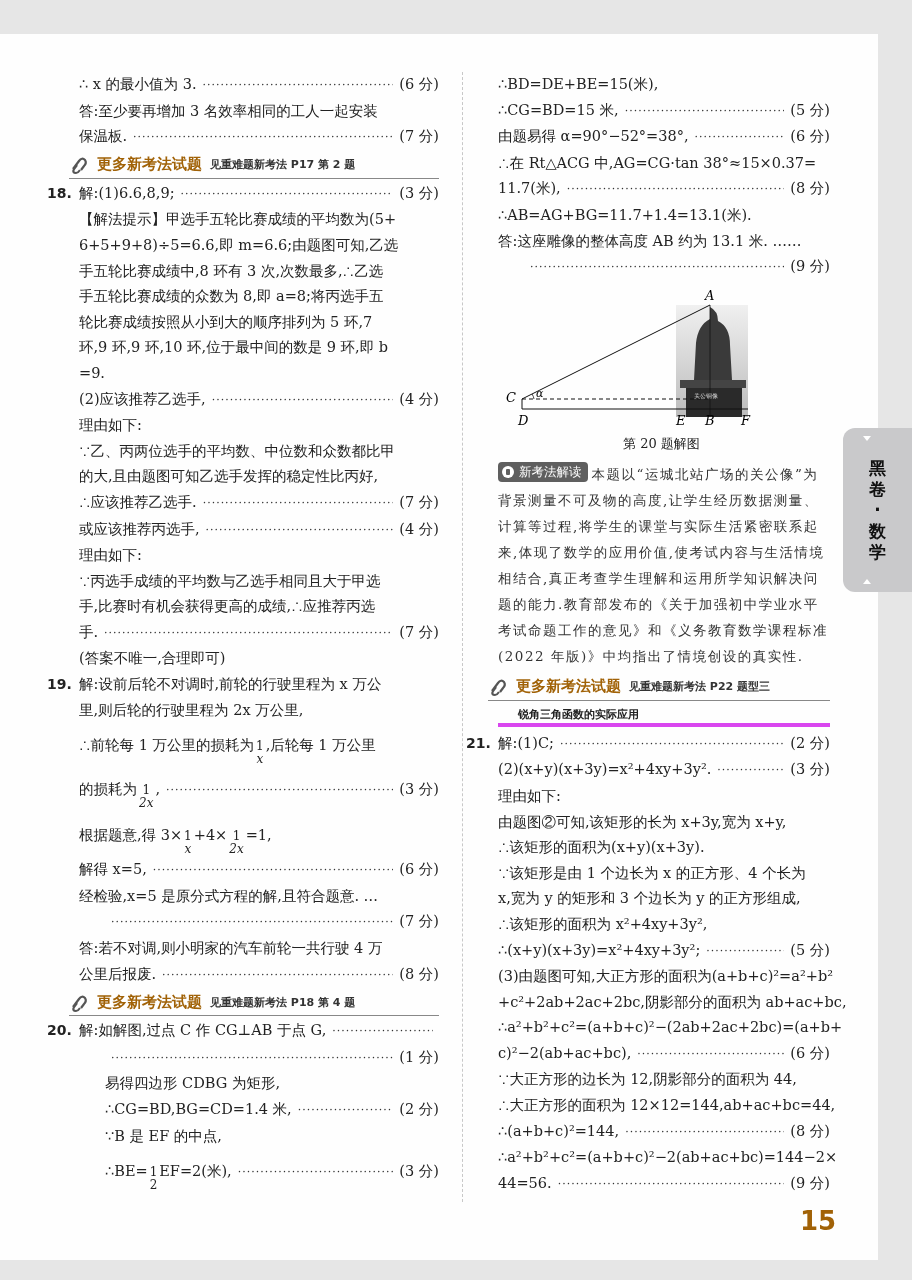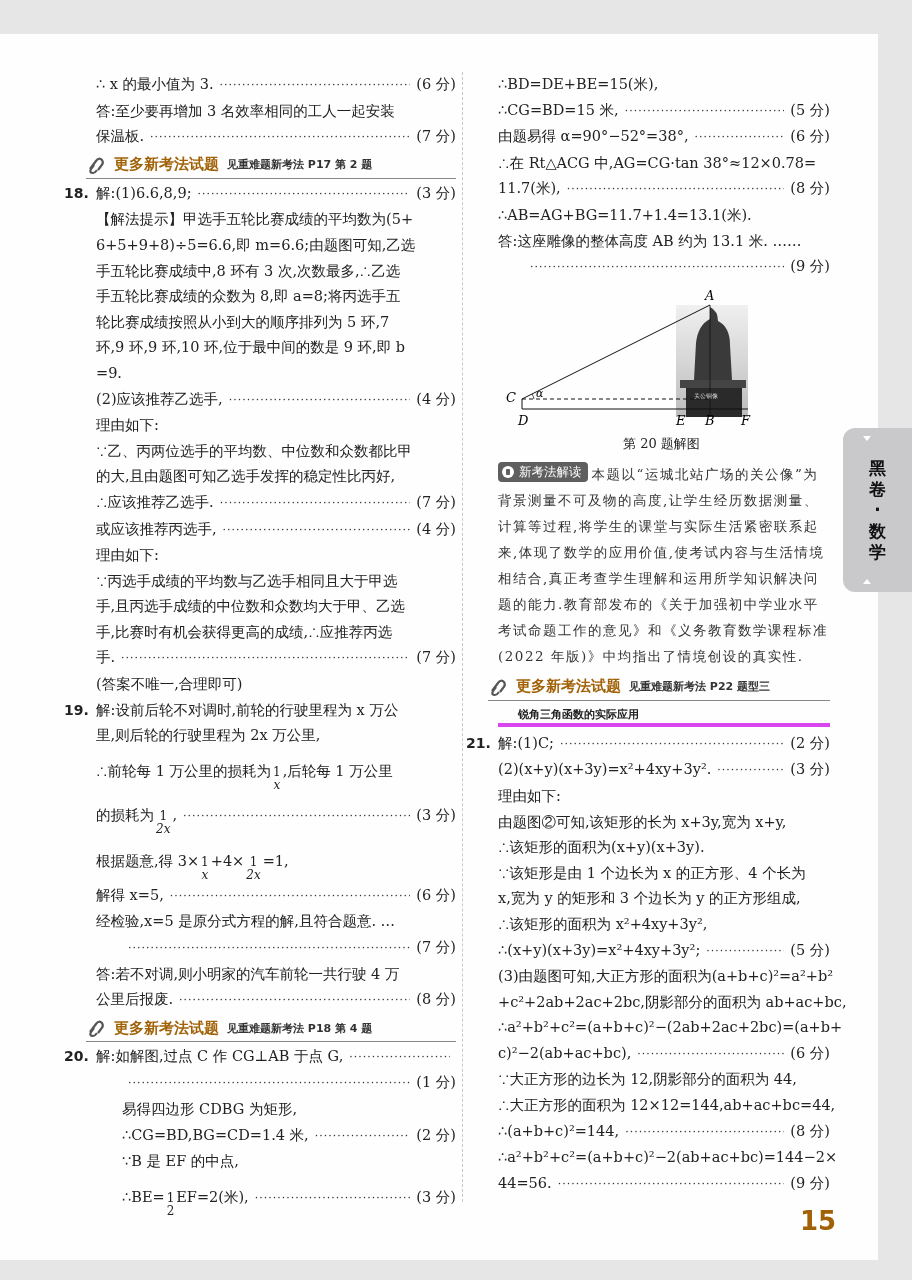--- a/index.html
+++ b/index.html
@@ -7,21 +7,21 @@
   body { position: relative; font-family: "DejaVu Serif", "Liberation Serif", serif; color: #222; }
   .page {
     position: absolute; left: 0; top: 34px; width: 878px; height: 1226px;
     background: #fefefe;
   }
   .top-band { position: absolute; left: 0; top: 0; width: 912px; height: 34px; background: #e6e6e6; }
   .right-band { position: absolute; right: 0; top: 34px; width: 34px; height: 1246px; background: #e6e6e6; }
   .bottom-band { position: absolute; left: 0; bottom: 0; width: 912px; height: 20px; background: #e6e6e6; }
 
   .col { position: absolute; top: 72px; font-size: 14.5px; line-height: 25.6px; }
-  .col-left { left: 96px; width: 360px; text-align: right; }
+  .col-left { left: 79px; width: 360px; text-align: right; }
   .col-right { left: 498px; width: 332px; }
   .divider {
     position: absolute; left: 462px; top: 72px; height: 1130px;
     border-left: 1px dashed #c8c8c8;
   }
 
   .line { white-space: nowrap; position: relative; display: flex; align-items: baseline; }
   .line.indent { padding-left: 26px; }
   .qnum {
     position: absolute; left: -32px; font-family: "DejaVu Sans", "Liberation Sans", sans-serif;
@@ -162,23 +162,20 @@
       <div class="line">
         <span class="txt">或应该推荐丙选手,</span>
         <span class="dots"></span>
         <span class="score">(4 分)</span>
       </div>
       <div class="line">
         <span class="txt">理由如下:</span>
       </div>
       <div class="line">
         <span class="txt">∵丙选手成绩的平均数与乙选手相同且大于甲选</span>
-      </div>
-      <div class="line">
-        <span class="txt">手,且丙选手成绩的中位数和众数均大于甲、乙选</span>
       </div>
       <div class="line">
         <span class="txt">手,比赛时有机会获得更高的成绩,∴应推荐丙选</span>
       </div>
       <div class="line">
         <span class="txt">手.</span>
         <span class="dots"></span>
         <span class="score">(7 分)</span>
       </div>
       <div class="line">
@@ -299,21 +296,21 @@
         <span class="txt">∴CG=BD=15 米,</span>
         <span class="dots"></span>
         <span class="score">(5 分)</span>
       </div>
       <div class="line">
         <span class="txt">由题易得 α=90°−52°=38°,</span>
         <span class="dots"></span>
         <span class="score">(6 分)</span>
       </div>
       <div class="line">
-        <span class="txt">∴在 Rt△ACG 中,AG=CG·tan 38°≈12×0.78=</span>
+        <span class="txt">∴在 Rt△ACG 中,AG=CG·tan 38°≈15×0.37=</span>
       </div>
       <div class="line">
         <span class="txt">11.7(米),</span>
         <span class="dots"></span>
         <span class="score">(8 分)</span>
       </div>
       <div class="line">
         <span class="txt">∴AB=AG+BG=11.7+1.4=13.1(米).</span>
       </div>
       <div class="line">

